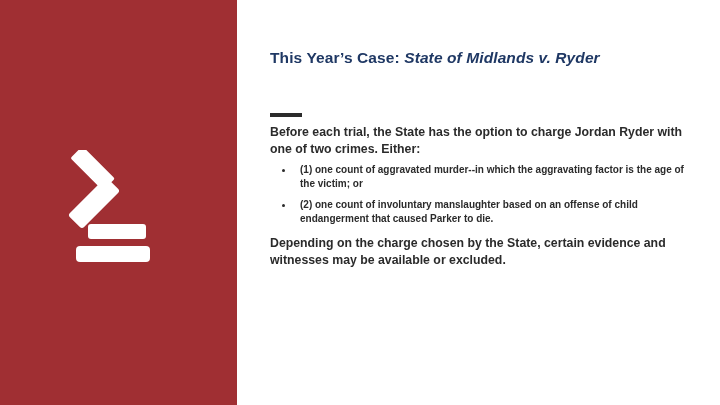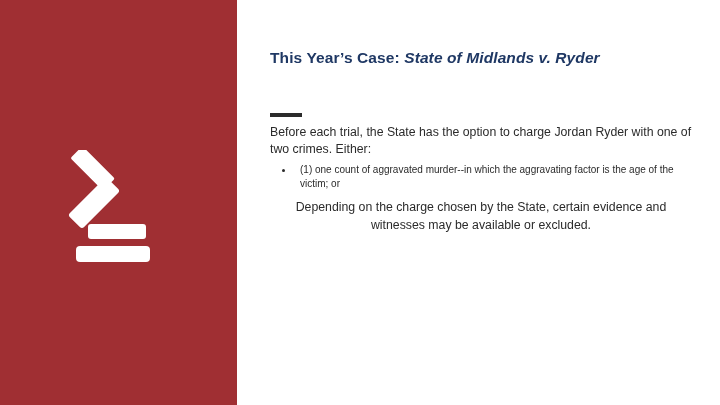--- a/index.html
+++ b/index.html
@@ -64,20 +64,21 @@
     width: 32px;
     height: 4px;
     background: #2b2b2b;
   }
   .body-block {
     position: absolute;
     left: 0;
     top: 124px;
     width: 422px;
     color: #2b2b2b;
+    font-weight: bold;
   }
   .para {
     font-size: 12.3px;
     line-height: 1.42;
     color: #2b2b2b;
     margin: 0 0 6px 0;
   }
   .para.tight {
     margin-bottom: 4px;
   }
@@ -96,21 +97,21 @@
   }
   .bullet-dot {
     position: absolute;
     left: 12px;
     top: 6px;
     width: 3px;
     height: 3px;
     background: #2b2b2b;
     border-radius: 50%;
   }
-  .spaced-1 { margin-top: 8px; text-align: center; }
+  .spaced-1 { margin-top: 8px; }
   .spaced-2 { margin-top: 9px; }
 </style>
 </head>
 <body>
 
 <div class="slide">
 
   <div class="left-panel">
     <div class="gavel-icon">
       <svg viewBox="0 0 120 120" width="120" height="120" aria-hidden="true">
@@ -134,20 +135,24 @@
 
     <div class="body-block">
 
       <p class="para tight">Before each trial, the State has the option to charge Jordan Ryder with one of two crimes.  Either:</p>
 
       <ul class="bullet-list">
         <li class="bullet-item">
           <span class="bullet-dot"></span>
           <span>(1) one count of aggravated murder--in which the aggravating factor is the age of the victim; or</span>
         </li>
+        <li class="bullet-item">
+          <span class="bullet-dot"></span>
+          <span>(2) one count of involuntary manslaughter based on an offense of child endangerment that caused Parker to die.</span>
+        </li>
       </ul>
 
       <p class="para spaced-1">Depending on the charge chosen by the State, certain evidence and witnesses may be available or excluded.</p>
 
 
     </div>
   </div>
 </div>
 
 </body></html>

